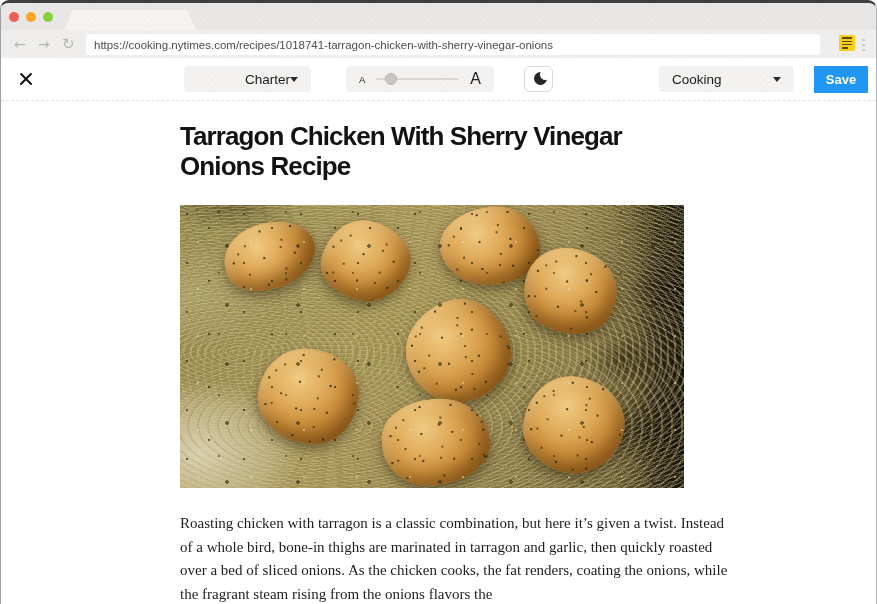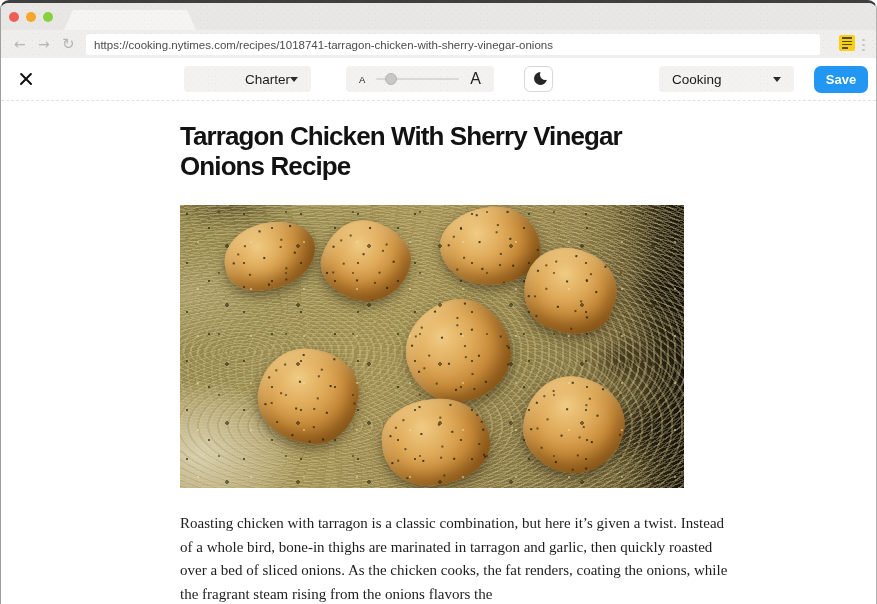--- a/index.html
+++ b/index.html
@@ -96,21 +96,21 @@
   .crescent::before{
     content:""; position:absolute; inset:0; border-radius:50%; background:#262626;
   }
   .crescent::after{
     content:""; position:absolute; width:11px; height:11px; border-radius:50%;
     background:#fff; right:-3.5px; top:-3.5px;
   }
 
   .save-btn{
     position:absolute; left:813px; top:8px; width:54px; height:27px;
-    border:none; border-radius:7px; color:#fff; font-size:13px; font-weight:700;
+    border:none; border-radius:0; color:#fff; font-size:13px; font-weight:700;
     font-family:"Liberation Sans", sans-serif; cursor:pointer;
   }
 
   
   .content{ height:503px; padding:20px 0 0 179px; overflow:hidden; background:#fff; }
   .article-title{
     width:520px; font-size:26px; line-height:30px; letter-spacing:-0.9px;
     color:#121212; font-weight:700; margin-bottom:24px;
   }
   .article-body{

